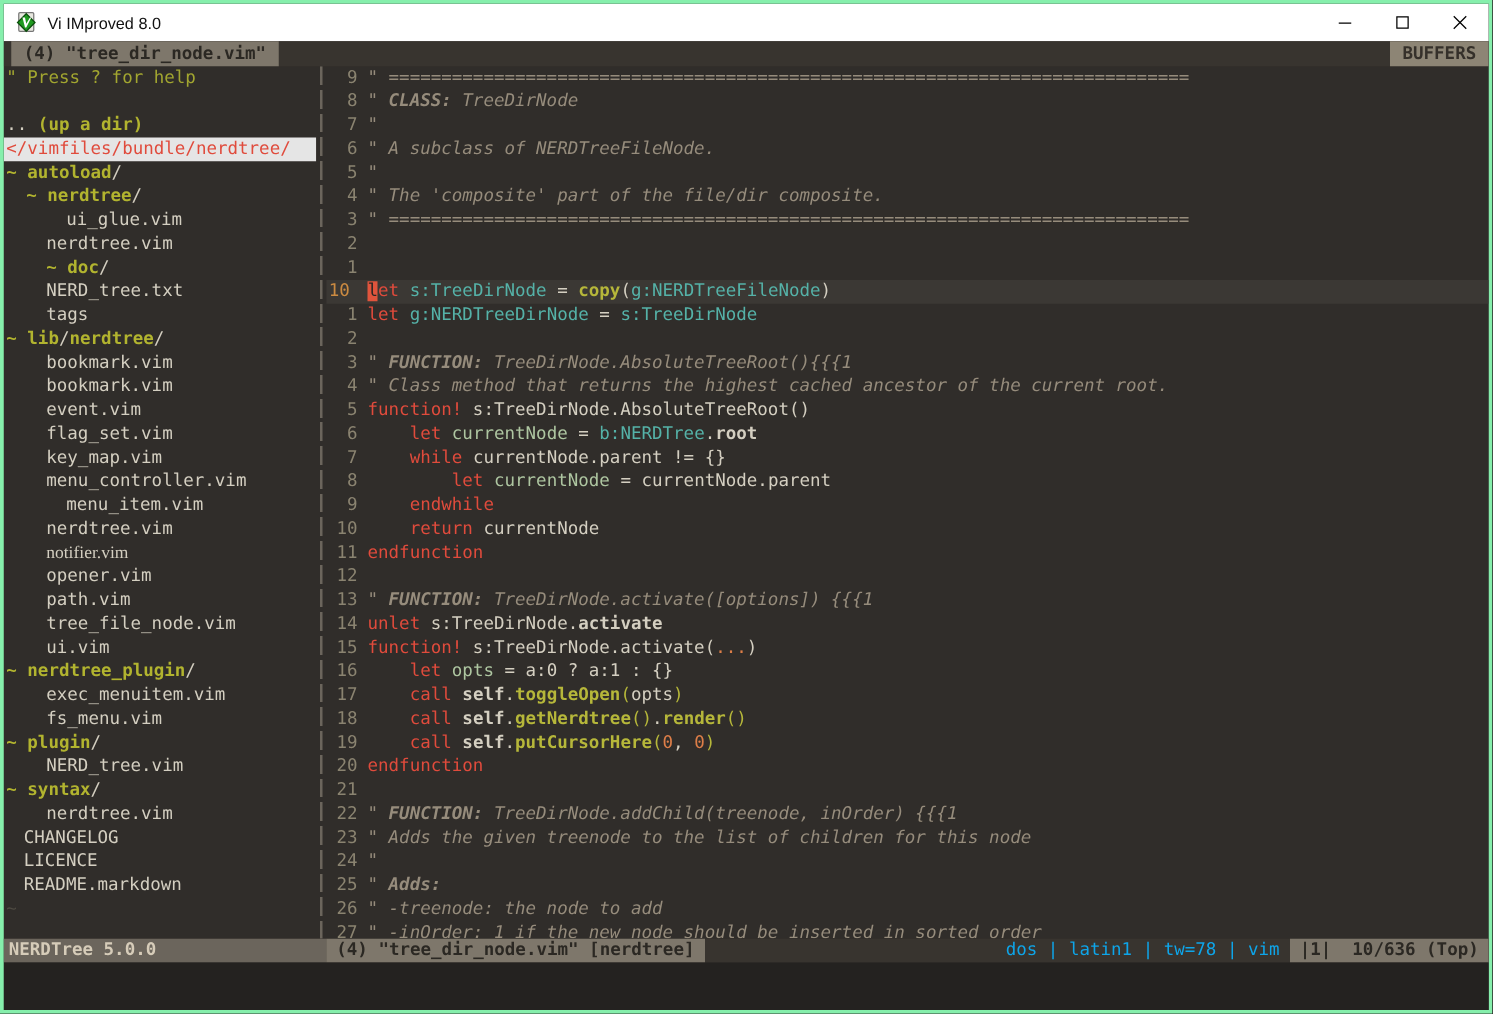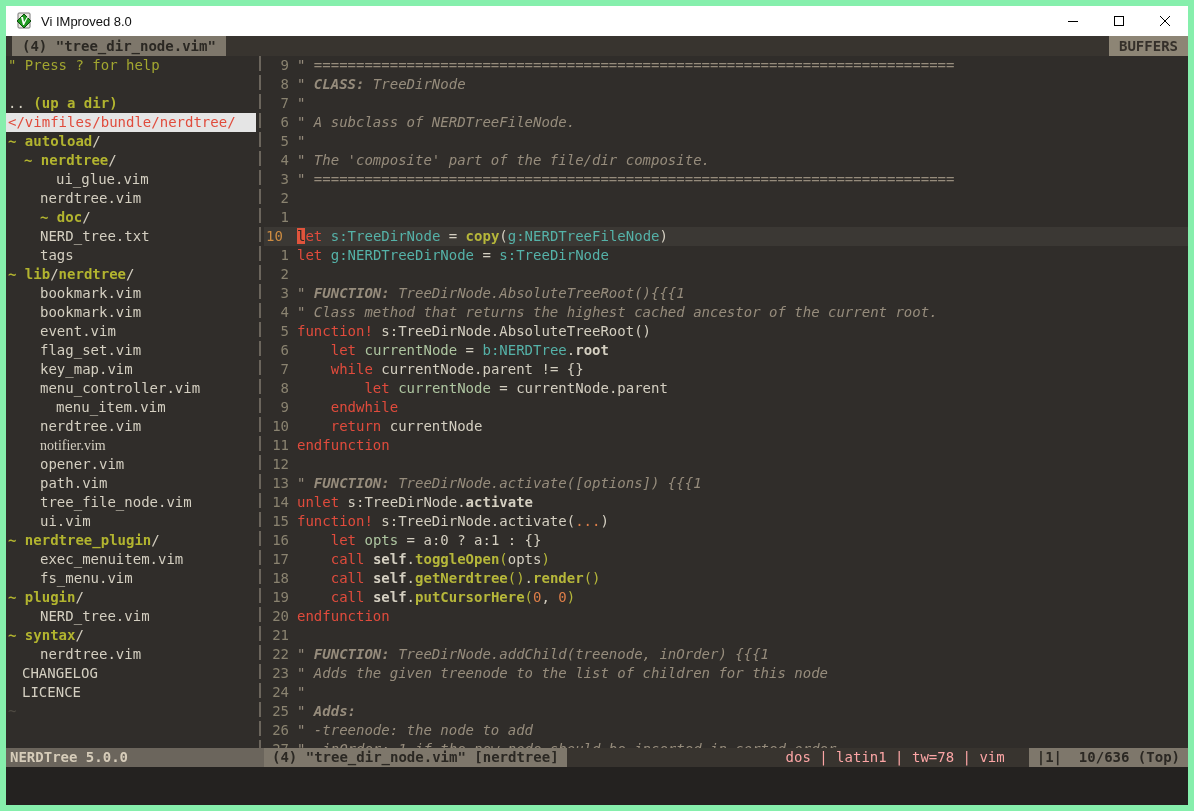--- a/index.html
+++ b/index.html
@@ -1,19 +1,19 @@
 <!DOCTYPE html>
 <html><head>
 <meta charset="utf-8">
 <style>
   * { margin:0; padding:0; box-sizing:border-box; }
   html,body { background:#1a1a1a; }
   #window {
     width:1194px; height:811px;
-    border:6px solid #86efac;
+    border:3px solid #86efac;
     display:flex; flex-direction:column;
     background:#302d2a;
     font-family:"DejaVu Sans Mono", monospace;
     overflow:hidden;
   }
   
   .titlebar { height:30px; background:#ffffff; display:flex; align-items:center; flex:none; }
   .titlebar .appicon { width:18px; height:18px; margin:0 8px 0 9px; flex:none; }
   .titlebar .title { font-family:"Liberation Sans", sans-serif; font-size:13px; color:#111; }
   .wincontrols { margin-left:auto; display:flex; height:100%; }
@@ -51,21 +51,21 @@
   
   .dir { color:#b2b42f; font-weight:bold; }
   .tld { color:#b2b42f; font-weight:bold; }
   .help { color:#a2a630; }
   .red { color:#e04b3c; }
   .dim { color:#4e4a42; }
   
   .statusline { height:19px; flex:none; display:flex; font-size:14px; font-weight:bold; background:#38342f; white-space:pre; line-height:19px; }
   .st-left { width:258px; flex:none; background:#6b655c; color:#d6ccb9; padding-left:4px; }
   .st-active { background:#7e776b; color:#2b2823; padding:0 8px; flex:none; }
-  .st-fill { flex:1 1 auto; color:#fca5a5; text-align:right; padding-right:24px; font-weight:normal; }
+  .st-fill { flex:1 1 auto; color:#0ea5e9; text-align:right; padding-right:8px; font-weight:normal; }
   .st-pos { flex:none; background:#7e776b; color:#2b2823; padding:0 8px; }
   
   .cmdline { flex:none; height:38px; background:#242220; }
 </style>
 </head>
 <body>
 
 <div id="window">
 
   <div class="titlebar">
@@ -129,20 +129,21 @@
         <div class="trow" style="padding-left: 34px;"><span class="pl">ui.vim</span></div>
         <div class="trow" style="padding-left: 2px;"><span class="tld">~ </span><span class="dir">nerdtree_plugin</span><span class="pl">/</span></div>
         <div class="trow" style="padding-left: 34px;"><span class="pl">exec_menuitem.vim</span></div>
         <div class="trow" style="padding-left: 34px;"><span class="pl">fs_menu.vim</span></div>
         <div class="trow" style="padding-left: 2px;"><span class="tld">~ </span><span class="dir">plugin</span><span class="pl">/</span></div>
         <div class="trow" style="padding-left: 34px;"><span class="pl">NERD_tree.vim</span></div>
         <div class="trow" style="padding-left: 2px;"><span class="tld">~ </span><span class="dir">syntax</span><span class="pl">/</span></div>
         <div class="trow" style="padding-left: 34px;"><span class="pl">nerdtree.vim</span></div>
         <div class="trow" style="padding-left: 16px;"><span class="pl">CHANGELOG</span></div>
         <div class="trow" style="padding-left: 16px;"><span class="pl">LICENCE</span></div>
+        <div class="trow" style="padding-left: 16px;"><span class="pl">README.markdown</span></div>
         <div class="trow" style="padding-left: 2px;"><span class="dim">~</span></div>
       </div>
     <div class="vsep"></div>
     <div class="editor" id="editor-rows">
         <div class="erow"><span class="ln">9</span><span class="code"><span class="cm">" ============================================================================</span></span></div>
         <div class="erow"><span class="ln">8</span><span class="code"><span class="cm">" </span><span class="cmb">CLASS:</span><span class="cm"> TreeDirNode</span></span></div>
         <div class="erow"><span class="ln">7</span><span class="code"><span class="cm">"</span></span></div>
         <div class="erow"><span class="ln">6</span><span class="code"><span class="cm">" A subclass of NERDTreeFileNode.</span></span></div>
         <div class="erow"><span class="ln">5</span><span class="code"><span class="cm">"</span></span></div>
         <div class="erow"><span class="ln">4</span><span class="code"><span class="cm">" The 'composite' part of the file/dir composite.</span></span></div>

